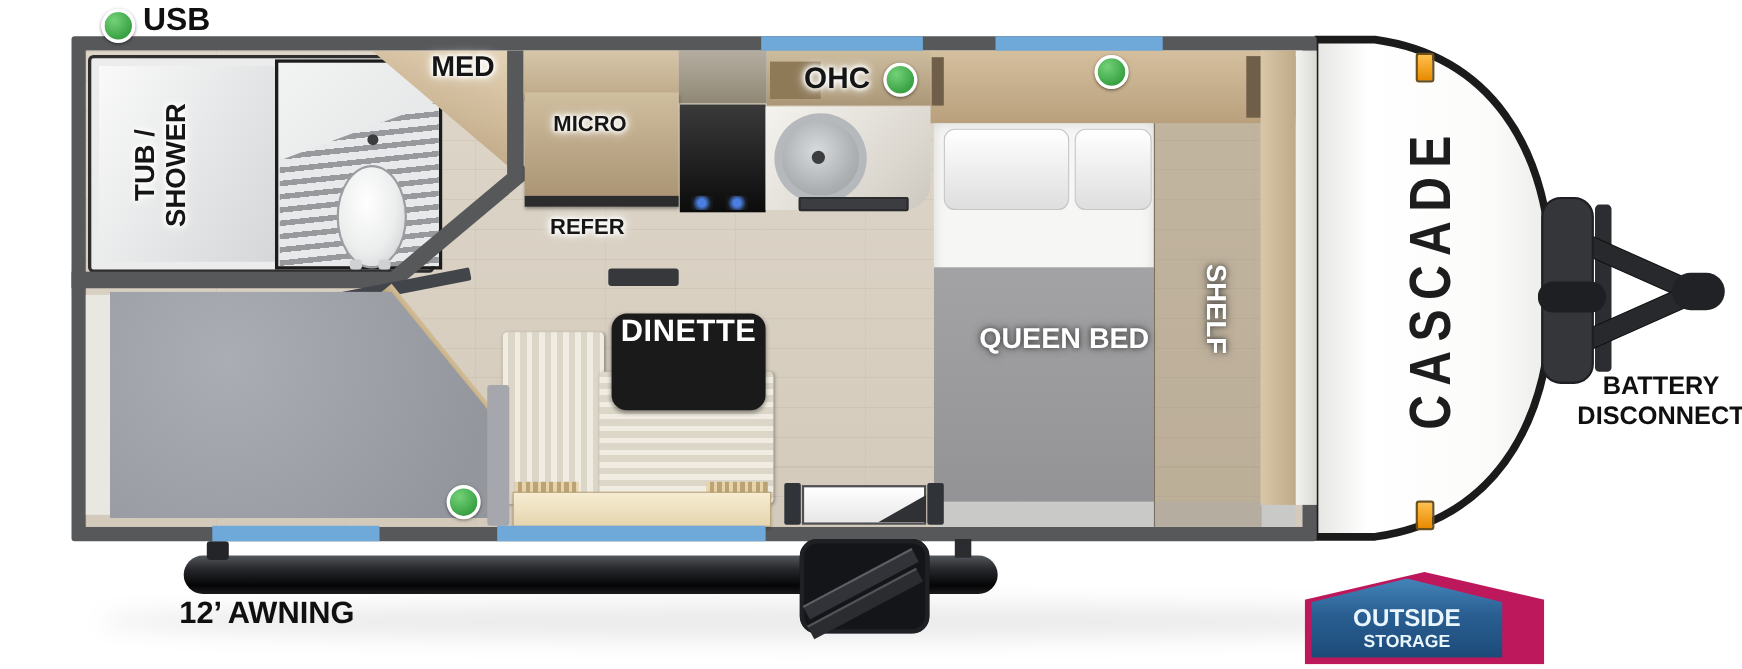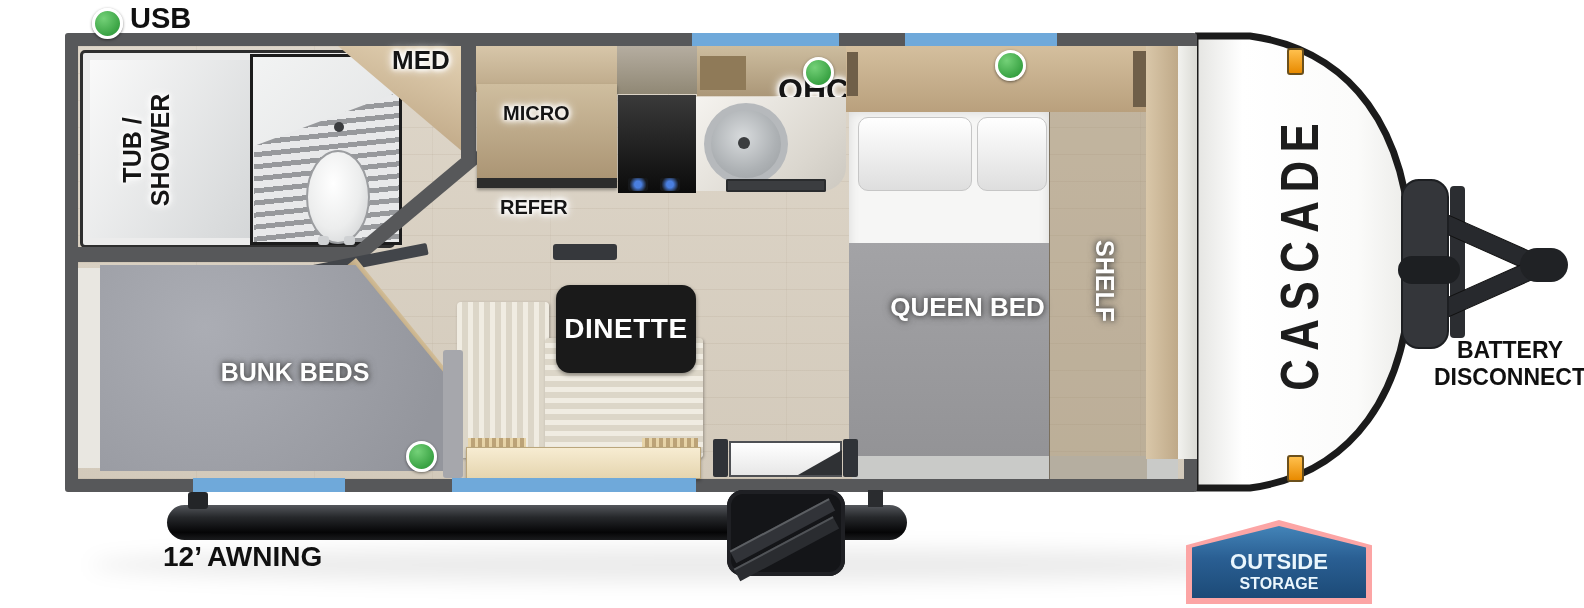--- a/index.html
+++ b/index.html
@@ -88,21 +88,21 @@
   <div class="wall abs" style="left:352px;top:252px;width:165px;height:15px;transform:rotate(-40deg);transform-origin:left center;"></div>
   <div class="wall abs" style="left:461px;top:46px;width:15px;height:112px;"></div>
   <div class="abs" style="left:298px;top:268px;width:132px;height:12px;background:#42454a;border-radius:2px;
               transform:rotate(-11deg);transform-origin:left center;"></div>
   <div class="abs" style="left:553px;top:244px;width:64px;height:16px;background:#36383c;border-radius:3px;"></div>
 
   <div class="abs" style="left:476px;top:46px;width:141px;height:46px;background:linear-gradient(180deg,#d7c6a9,#bba787);"></div>
   <div class="abs" style="left:617px;top:46px;width:80px;height:48px;background:linear-gradient(180deg,#b5ada0,#908875);"></div>
   <div class="abs" style="left:697px;top:46px;width:150px;height:50px;background:linear-gradient(180deg,#cdbd9f,#ab9778);"></div>
   <div class="abs" style="left:700px;top:56px;width:46px;height:34px;background:#8f7a58;"></div>
-  <div class="lbl abs" style="left:778px;top:56px;font-size:32px;margin-top:16px;">OHC</div>
+  <div class="lbl abs" style="left:731px;top:56px;font-size:27px;">OHC</div>
   <div class="usb-dot abs" style="left:803px;top:57px;"></div>
   <div class="abs" style="left:477px;top:84px;width:140px;height:104px;box-sizing:border-box;
               background:linear-gradient(180deg,#cfbe9f,#ab9574);border-bottom:10px solid #2c2c2c;
               box-shadow:0 2px 3px rgba(0,0,0,.35);"></div>
   <div class="lbl abs" style="left:503px;top:102px;">MICRO</div>
   <div class="abs" style="left:618px;top:95px;width:78px;height:98px;background:linear-gradient(180deg,#3a3a3a,#0b0b0b);"></div>
   <div class="abs" style="left:628px;top:178px;width:20px;height:13px;border-radius:3px;
               background:radial-gradient(circle,#4a7fe0 28%,#16181b 72%);"></div>
   <div class="abs" style="left:660px;top:178px;width:20px;height:13px;border-radius:3px;
               background:radial-gradient(circle,#4a7fe0 28%,#16181b 72%);"></div>
@@ -137,34 +137,33 @@
   <div class="abs" style="left:1178px;top:46px;width:19px;height:413px;background:linear-gradient(90deg,#f2f2ef,#dbdbd5);"></div>
 
   <div class="abs" style="left:78px;top:268px;width:26px;height:200px;background:#e9e7e1;border-right:2px solid #cfcdc5;"></div>
   <div class="abs" style="left:356px;top:258px;width:162px;height:13px;background:linear-gradient(#d2bd97,#b39b74);
               transform:rotate(51deg);transform-origin:left top;"></div>
   <div class="abs" style="left:447px;top:382px;width:15px;height:88px;background:#c9b28d;"></div>
   <div class="abs" style="left:100px;top:265px;width:350px;height:206px;
               clip-path:polygon(0% 0%,73% 0%,100% 56%,100% 100%,0% 100%);
               background:radial-gradient(circle at 30% 30%,#abadb4,#94969d 85%);
               filter:drop-shadow(0 3px 2px rgba(0,0,0,.3));"></div>
-  <div class="wlbl abs" style="left:215px;top:358px;width:160px;text-align:center;">BUNK BEDS</div>
   <div class="usb-dot abs" style="left:406px;top:441px;"></div>
 
   <div class="abs stripes-v" style="left:457px;top:302px;width:92px;height:156px;border-radius:4px;
               box-shadow:1px 1px 3px rgba(0,0,0,.3);"></div>
   <div class="abs" style="left:443px;top:350px;width:20px;height:128px;background:#a6a7ac;border-radius:3px;"></div>
   <div class="abs stripes-h" style="left:545px;top:338px;width:158px;height:120px;border-radius:4px;
               box-shadow:1px 1px 3px rgba(0,0,0,.3);"></div>
   <div class="abs slats" style="left:468px;top:438px;width:58px;height:14px;"></div>
   <div class="abs slats" style="left:642px;top:438px;width:56px;height:14px;"></div>
   <div class="abs" style="left:466px;top:447px;width:233px;height:30px;border:1px solid #baa67c;
               background:linear-gradient(180deg,#f7ecd2,#e5d5af);box-shadow:0 2px 3px rgba(0,0,0,.25);"></div>
   <div class="abs" style="left:556px;top:285px;width:140px;height:88px;background:#1a1a1a;border-radius:14px;
-              display:flex;align-items:center;justify-content:center;box-shadow:0 2px 4px rgba(0,0,0,.4);">
+              display:flex;align-items:flex-start;justify-content:center;box-shadow:0 2px 4px rgba(0,0,0,.4);">
     <span style="color:#fff;font-weight:700;font-size:28px;letter-spacing:.5px;">DINETTE</span>
   </div>
 
   <div class="abs" style="left:729px;top:441px;width:113px;height:36px;border:2px solid #4e5054;box-sizing:border-box;
               background:linear-gradient(180deg,#ffffff,#e7e7e7);"></div>
   <div class="abs" style="left:713px;top:439px;width:15px;height:38px;background:#303338;border-radius:2px;"></div>
   <div class="abs" style="left:843px;top:439px;width:15px;height:38px;background:#303338;border-radius:2px;"></div>
   <div class="abs" style="left:798px;top:450px;width:44px;height:25px;background:#2f3134;
               clip-path:polygon(100% 0,100% 100%,0 100%);"></div>
 
@@ -195,22 +194,22 @@
   <div class="abs" style="left:1287px;top:455px;width:13px;height:23px;border-radius:3px;border:2px solid #6b501c;
               background:linear-gradient(180deg,#ffc04d,#e88a00);"></div>
 
   <div class="abs" style="left:1420px;top:337px;width:180px;text-align:center;line-height:1.18;">
     <div class="plain" style="font-size:23px;">BATTERY</div>
     <div class="plain" style="font-size:23px;">DISCONNECT</div>
   </div>
 
   <div class="plain abs" style="left:163px;top:541px;font-size:28px;">12’ AWNING</div>
 
-  <div class="abs" style="left:1186px;top:520px;width:186px;height:84px;
-              clip-path:polygon(50% 0,100% 30%,100% 100%,0 100%,0 30%);background:#fca5a5;">
+  <div class="abs" style="left:1186px;top:520px;width:218px;height:84px;
+              clip-path:polygon(50% 0,100% 30%,100% 100%,0 100%,0 30%);background:#be185d;">
     <div class="abs" style="left:6px;top:6px;width:174px;height:72px;
                 clip-path:polygon(50% 0,100% 30%,100% 100%,0 100%,0 30%);
                 background:linear-gradient(180deg,#4384b8 0%,#2a5f93 45%,#1c4a77 100%);
                 display:flex;flex-direction:column;align-items:center;justify-content:flex-end;
                 padding-bottom:5px;box-sizing:border-box;">
       <div style="color:#eaf6fd;font-weight:700;font-size:22px;line-height:1.15;">OUTSIDE</div>
       <div style="color:#eaf6fd;font-weight:700;font-size:16px;line-height:1.15;">STORAGE</div>
     </div>
   </div>
 

